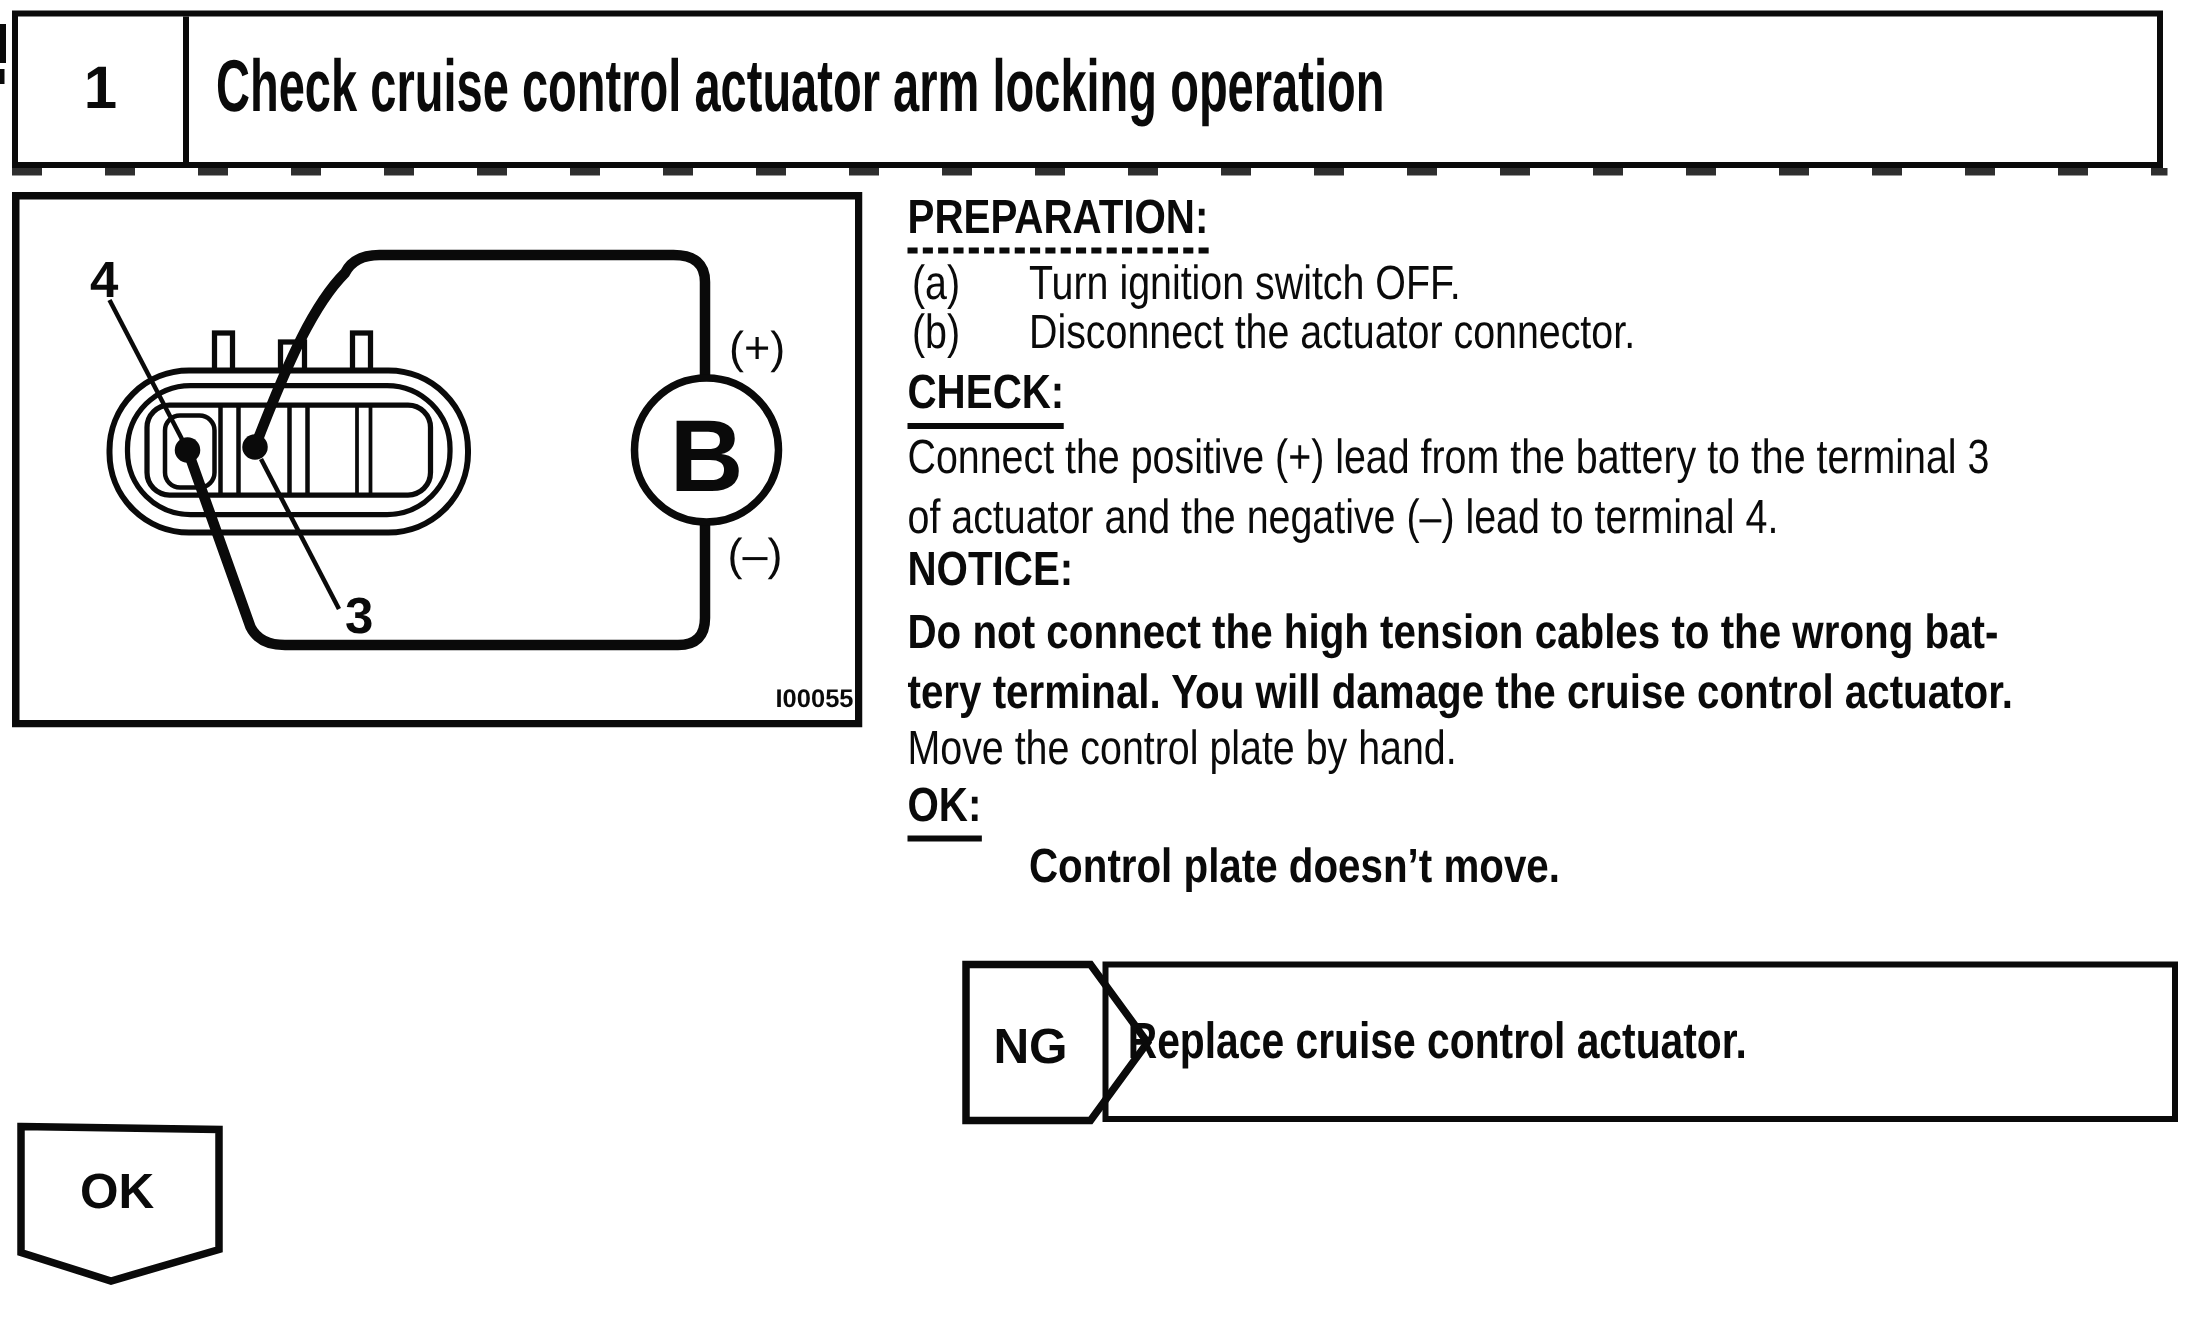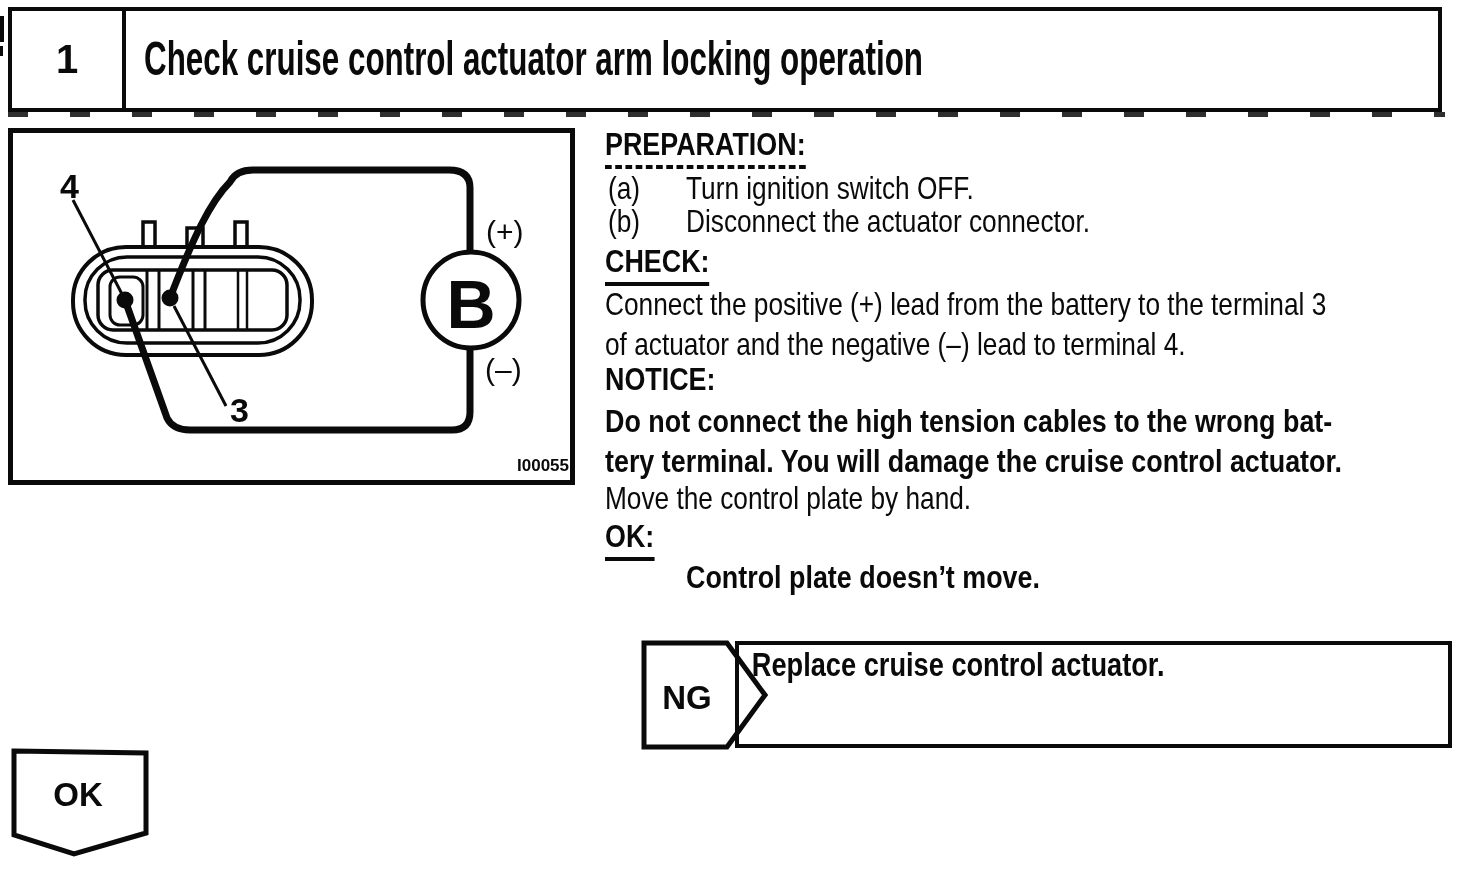--- a/index.html
+++ b/index.html
@@ -27,21 +27,21 @@
   
   .line{position:absolute;white-space:nowrap;font-size:32px;line-height:34px;
         transform:scaleX(0.82);transform-origin:0 0;}
   .b{font-weight:700;transform:scaleX(0.84);}
   .u{display:inline-block;border-bottom:4px solid #0a0a0a;padding-bottom:4px;}
   .u-dash{display:inline-block;border-bottom:4px dashed #0a0a0a;padding-bottom:4px;}
 
   
   .ng-symbol{position:absolute;left:605px;top:639px;padding-left:36px;}
   .ng-box{position:absolute;left:735px;top:641px;width:709px;height:99px;
-          border:4px solid #0a0a0a;display:flex;}
+          border:4px solid #0a0a0a;display:flex;align-items:center;}
   .ng-box span{font-size:34px;font-weight:700;white-space:nowrap;
                transform:scaleX(0.8);transform-origin:0 50%;padding-left:16px;}
   .ok-symbol{position:absolute;left:10px;top:747px;}
 
   svg text{fill:#0a0a0a;}
 </style>
 </head>
 <body>
 
 <div class="page">

